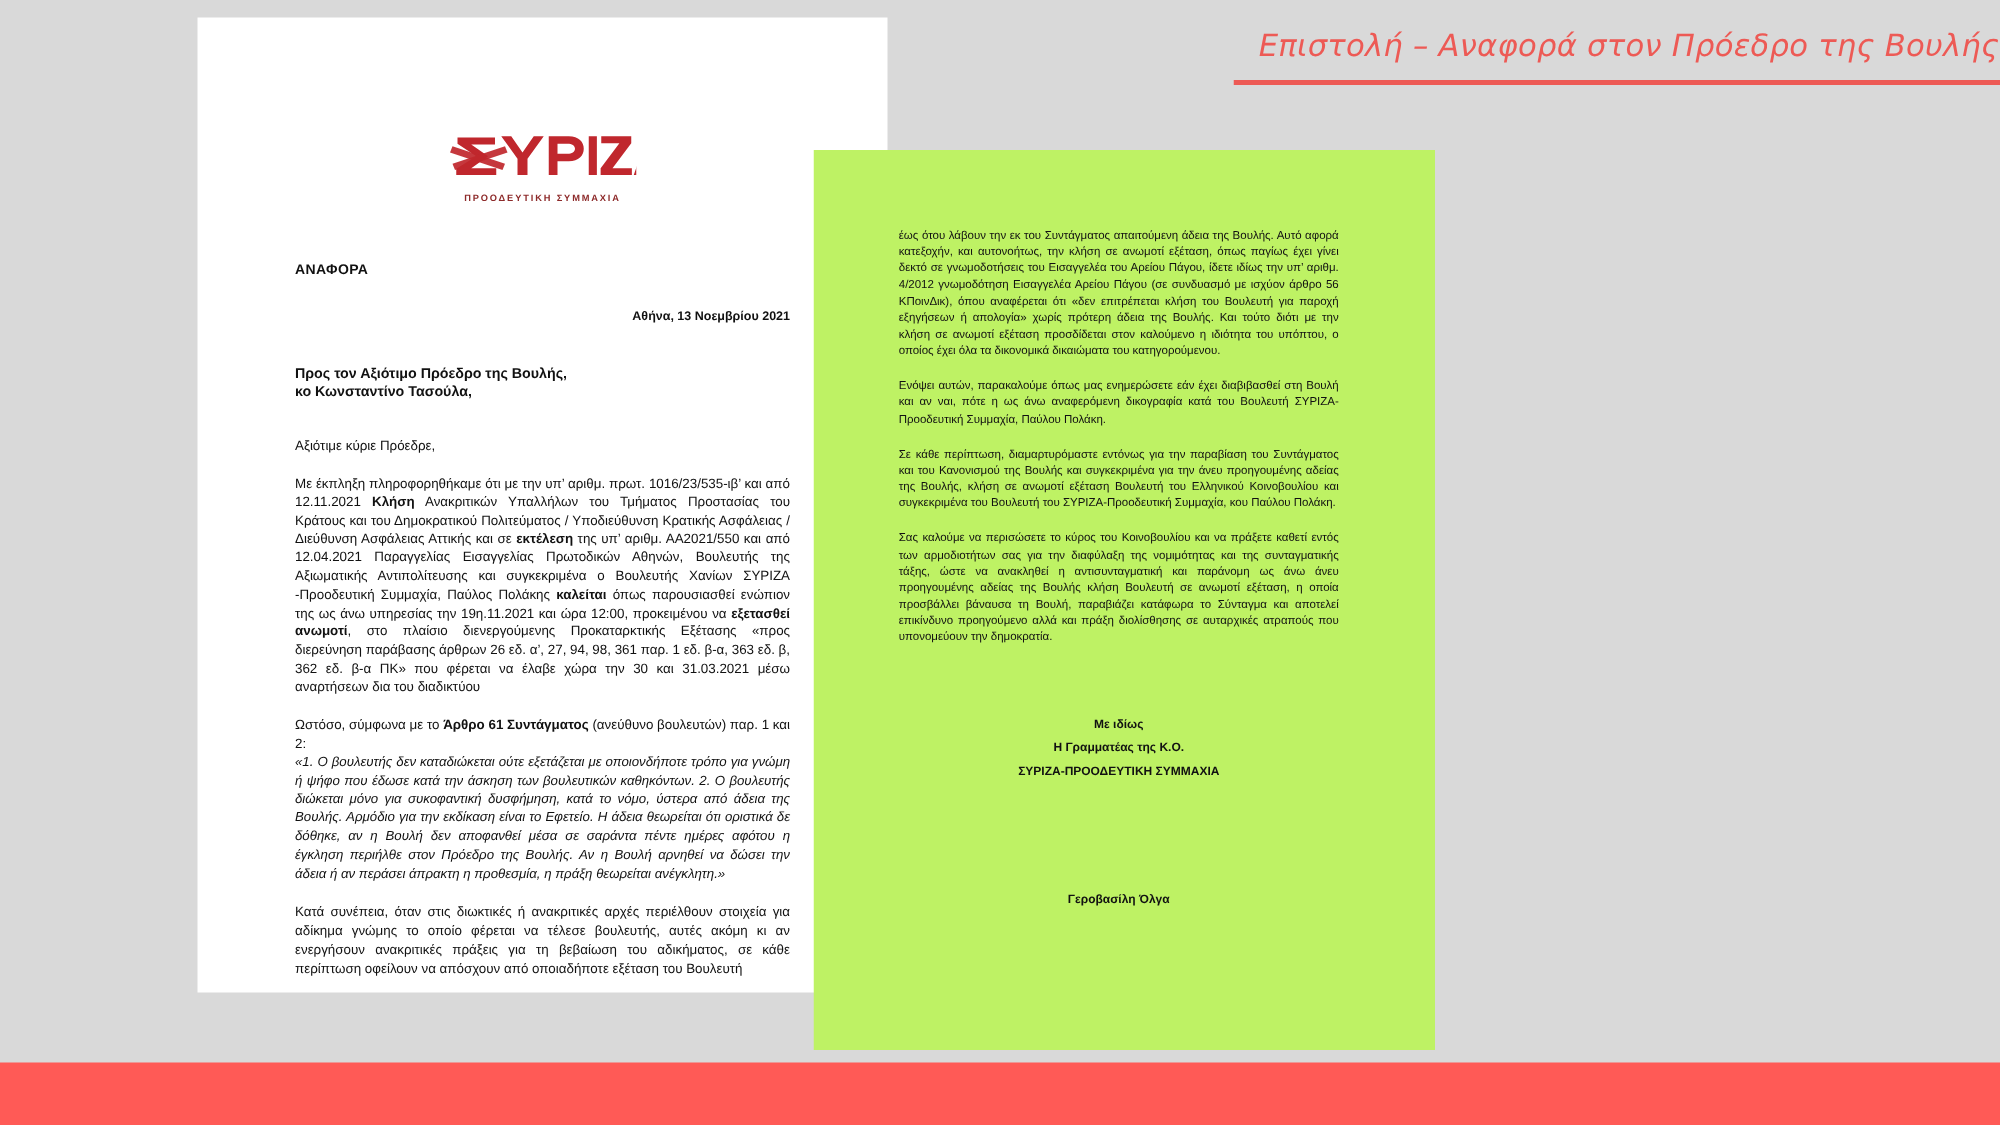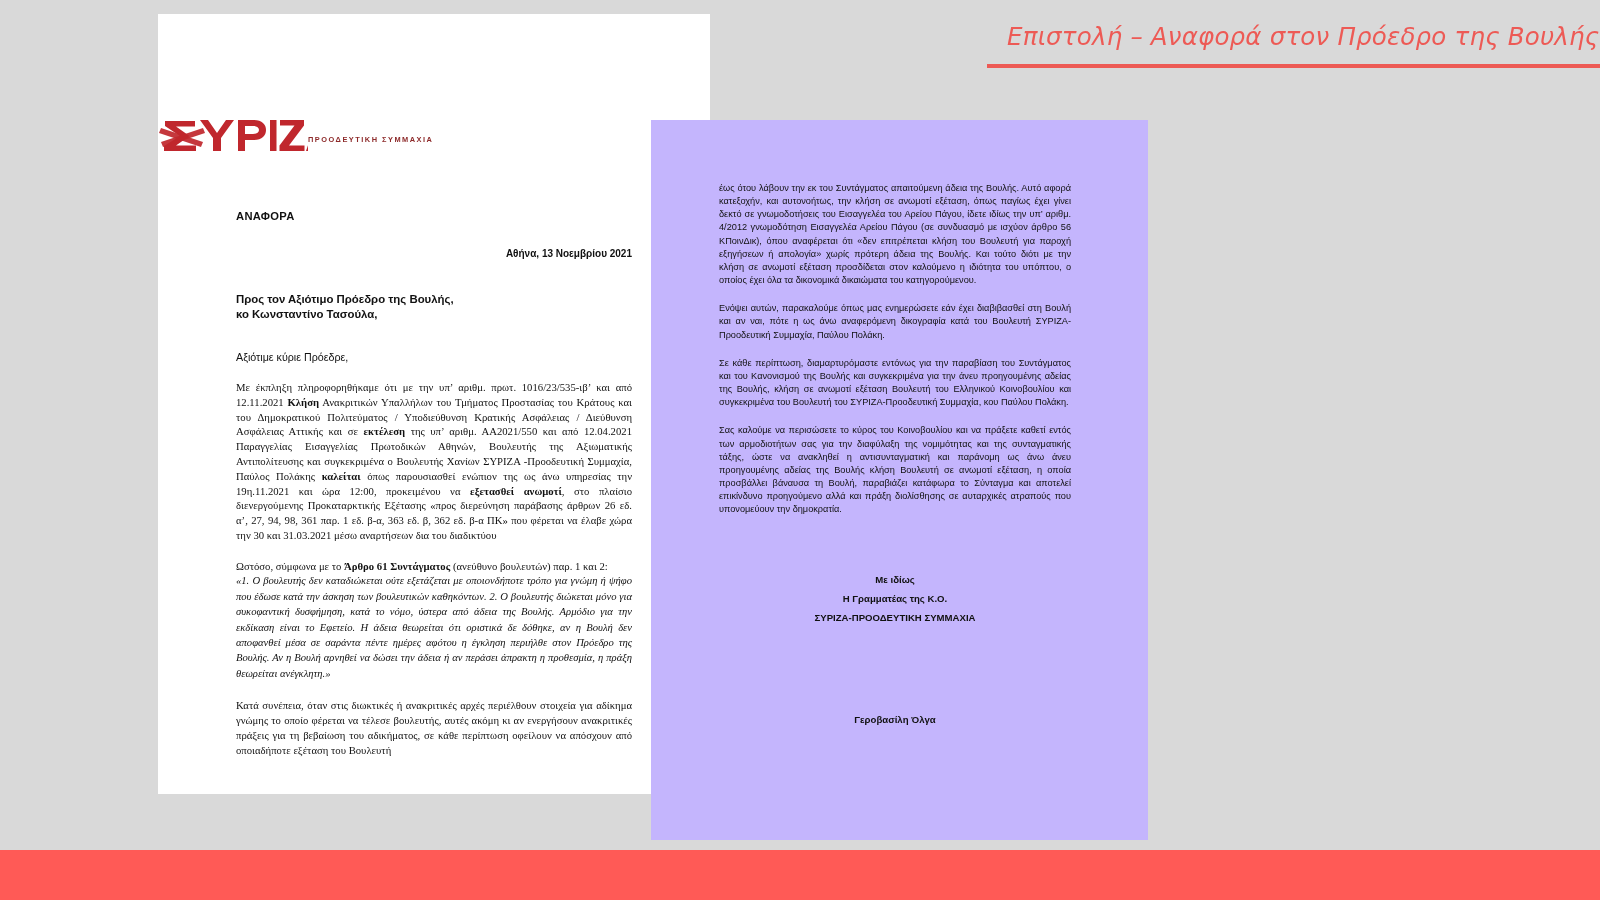--- a/index.html
+++ b/index.html
@@ -67,32 +67,33 @@
     height: 780px;
     background: #ffffff;
     box-sizing: border-box;
   }
   .page2 {
     position: absolute;
     left: 651px;
     top: 120px;
     width: 497px;
     height: 720px;
-    background: #c4b5fd;
+    background: #bef264;
     box-sizing: border-box;
     z-index: 3;
   }
 
   
   .logo-wrap {
     position: absolute;
     left: 0;
-    top: 99px;
+    top: 88px;
     width: 552px;
     display: flex;
+    flex-direction: column;
     align-items: center;
     text-align: center;
   }
   .logo-mark { width: 150px; height: 46px; display: block; }
   .logo-sub {
     margin-top: 6px;
     font-size: 7.4px;
     letter-spacing: 1.5px;
     color: #8d2a2a;
     font-weight: bold;
@@ -128,21 +129,20 @@
   }
   .d1-salute {
     margin-top: 30px;
     font-size: 10.7px;
   }
   .d1-para {
     margin-top: 17px;
     font-size: 10.7px;
     line-height: 1.38;
     text-align: justify;
-    font-family: Liberation Serif, serif;
   }
   .d1-para.tight { margin-top: 16px; }
   .d1-quote {
     font-style: italic;
     font-size: 10.6px;
     line-height: 1.36;
     text-align: justify;
   }
   .bold { font-weight: bold; }
 

